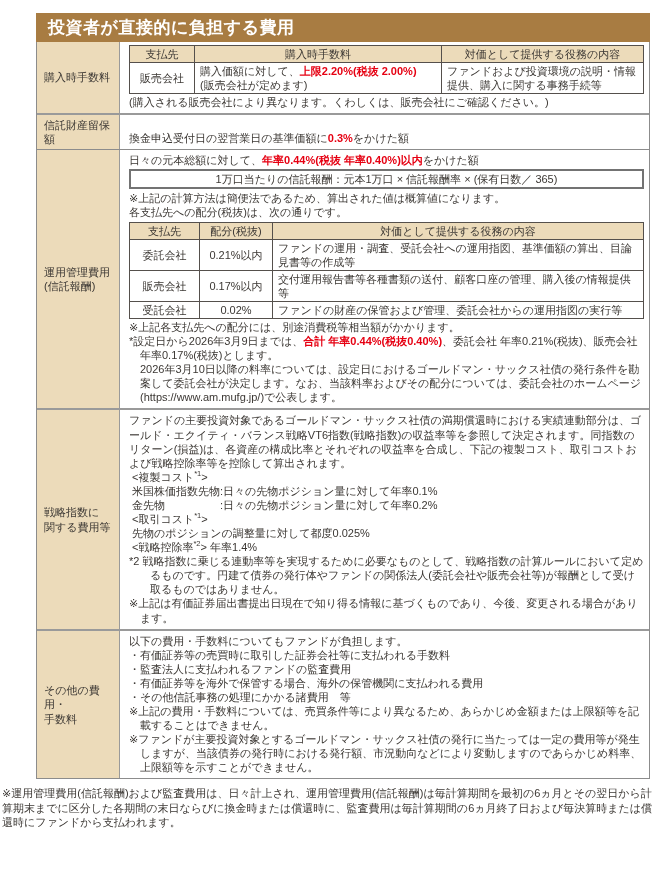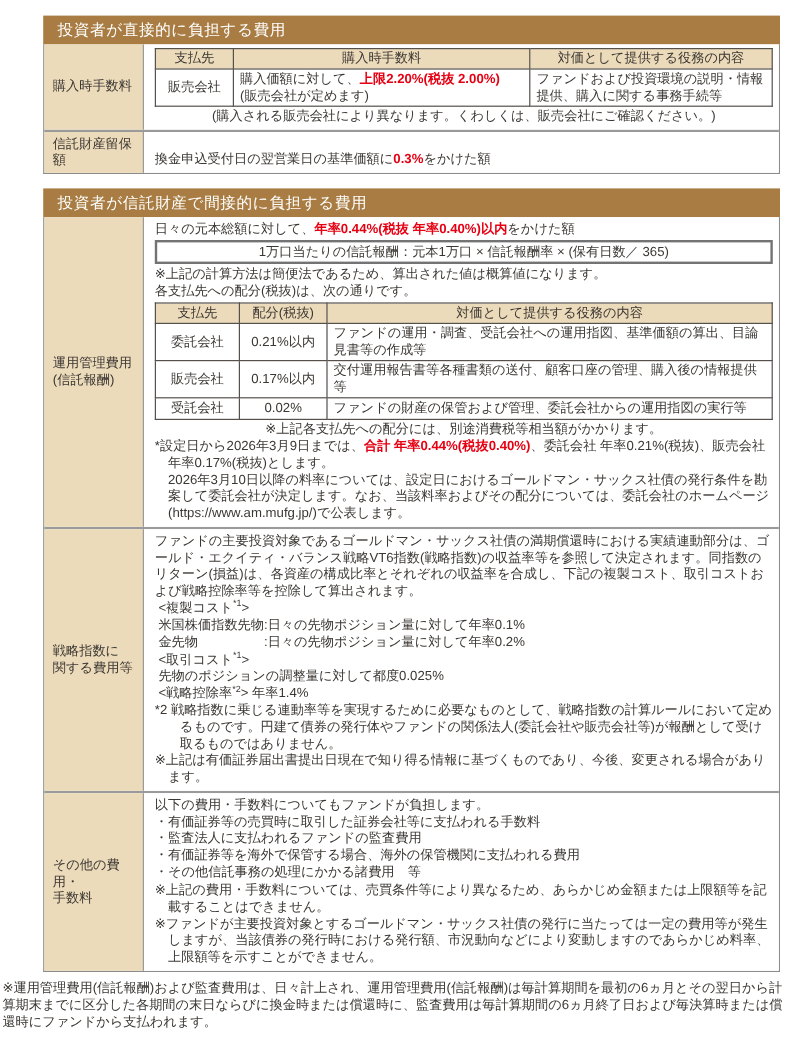--- a/index.html
+++ b/index.html
@@ -5,21 +5,21 @@
   * { margin:0; padding:0; box-sizing:border-box; }
   html,body { background:#ffffff; }
   .page {
     position:relative; width:660px; height:871px; background:#ffffff;
     font-family:"Liberation Sans","DejaVu Sans",sans-serif;
     font-size:11px; line-height:1.28; color:#3b3733; overflow:hidden;
   }
   .doc { position:absolute; left:36px; top:13px; width:614px; }
 
   .bar {
-    background:#a87c42; color:#ffffff; font-weight:normal; font-size:13px;
+    background:#a87c42; color:#ffffff; font-weight:bold; font-size:17px;
     padding:4px 12px 3px; letter-spacing:.5px;
   }
   .bar.second { margin-top:12px; }
 
   .outer { border:1px solid #8c8c8c; border-top:none; }
   .orow { display:flex; }
   .orow + .orow { border-top:2px solid #9a9a9a; }
   .olabel {
     width:83px; flex-shrink:0; background:#ecdbba; border-right:1px solid #9a9a9a;
     display:flex; flex-direction:column; justify-content:center; padding:3px 2px 3px 7px;
@@ -35,21 +35,21 @@
 
   .red { color:#e60012; font-weight:bold; }
   .formula {
     border:2px solid #737373; text-align:center; padding:1px 4px; margin:2px 0 2px;
   }
   .n1 { padding-left:1em; text-indent:-1em; }      
   .n2 { padding-left:1.9em; text-indent:-1.9em; }  
   .cont { padding-left:1em; }
   .ind { padding-left:3px; }
   sup.mark { font-size:7.5px; vertical-align:super; line-height:0; }
-  .mt1 { margin-top:1px;text-align:center; } .mt2 { margin-top:2px; }
+  .mt1 { margin-top:1px; } .mt2 { margin-top:2px; }
 
   .footer { position:absolute; left:2px; top:auto; width:656px; }
   .footer { margin-top:7px; position:relative; left:-34px; width:656px; }
   .footer p { margin:0; }
 </style>
 </head>
 <body>
 
 <div class="page">
   <div class="doc">
@@ -86,21 +86,20 @@
       <div class="orow">
         <div class="olabel">
           <span>信託財産留保額</span>
         </div>
         <div class="ocontent" style="display:flex;align-items:flex-end;">
           <div><span>換金申込受付日の翌営業日の基準価額に</span><span class="red">0.3%</span><span>をかけた額</span></div>
         </div>
       </div>
     </div>
 
-    <div class="bar second">投資者が信託財産で間接的に負担する費用</div>
     <div class="outer">
 
       <div class="orow">
         <div class="olabel">
           <span>運用管理費用</span>
           <span>(信託報酬)</span>
         </div>
         <div class="ocontent">
           <div><span>日々の元本総額に対して、</span><span class="red">年率0.44%(税抜 年率0.40%)以内</span><span>をかけた額</span></div>
           <div class="formula">1万口当たりの信託報酬：元本1万口 × 信託報酬率 × (保有日数／ 365)</div>

